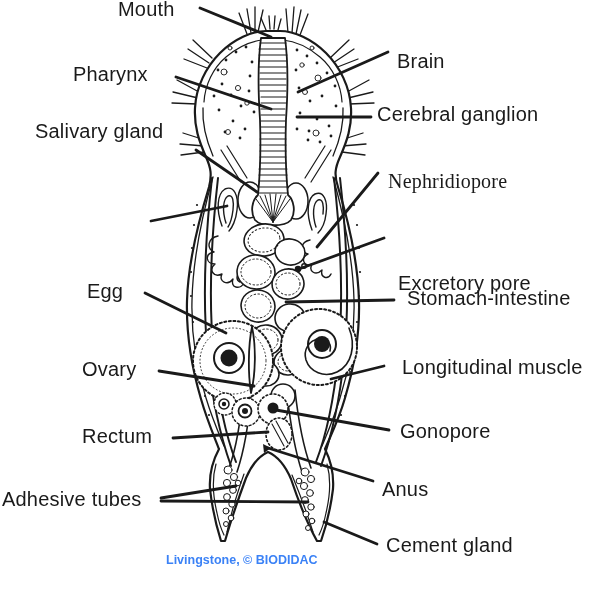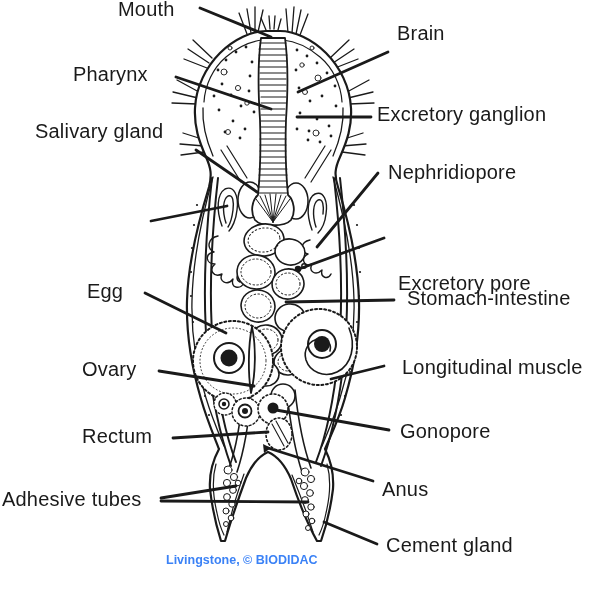--- a/index.html
+++ b/index.html
@@ -250,25 +250,25 @@
         <line x1="389" y1="430" x2="276" y2="410"></line>
         <line x1="373" y1="481" x2="268" y2="448"></line>
         <line x1="161" y1="498" x2="236" y2="486"></line>
         <line x1="161" y1="501" x2="308" y2="502"></line>
         <line x1="377" y1="544" x2="324" y2="522"></line>
       </g>
     </g>
   </svg>
 
   <div class="lbl" style="left:118px;top:-2px;">Mouth</div>
-  <div class="lbl" style="left:397px;top:22px;">Brain</div>
+  <div class="lbl" style="left:397px;top:50px;">Brain</div>
   <div class="lbl" style="left:73px;top:63px;">Pharynx</div>
-  <div class="lbl" style="left:377px;top:103px;">Excretory ganglion</div>
+  <div class="lbl" style="left:377px;top:103px;">Cerebral ganglion</div>
   <div class="lbl" style="left:35px;top:120px;">Salivary gland</div>
-  <div class="lbl" style="left:388px;top:161px;">Nephridiopore</div>
+  <div class="lbl" style="left:388px;top:170px;font-family:Liberation Serif, serif;">Nephridiopore</div>
   <div class="lbl" style="left:398px;top:228px;margin-top:44px;">Excretory pore</div>
   <div class="lbl" style="left:87px;top:280px;">Egg</div>
   <div class="lbl" style="left:407px;top:287px;">Stomach-intestine</div>
   <div class="lbl" style="left:82px;top:358px;">Ovary</div>
   <div class="lbl" style="left:402px;top:356px;">Longitudinal muscle</div>
   <div class="lbl" style="left:82px;top:425px;">Rectum</div>
   <div class="lbl" style="left:400px;top:420px;">Gonopore</div>
   <div class="lbl" style="left:382px;top:478px;">Anus</div>
   <div class="lbl" style="left:2px;top:488px;">Adhesive tubes</div>
   <div class="lbl" style="left:386px;top:534px;">Cement gland</div>

